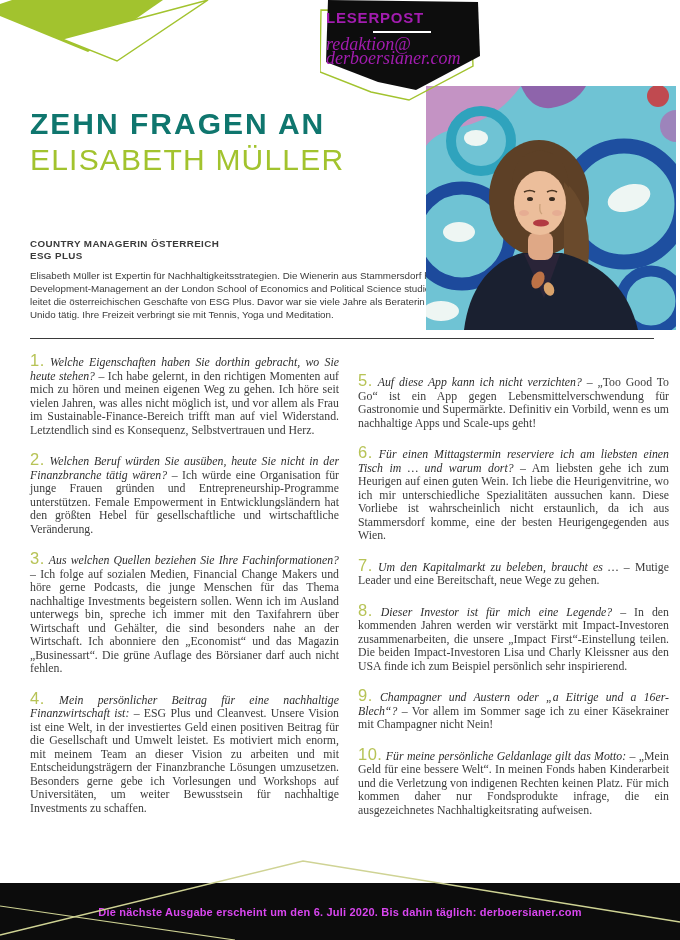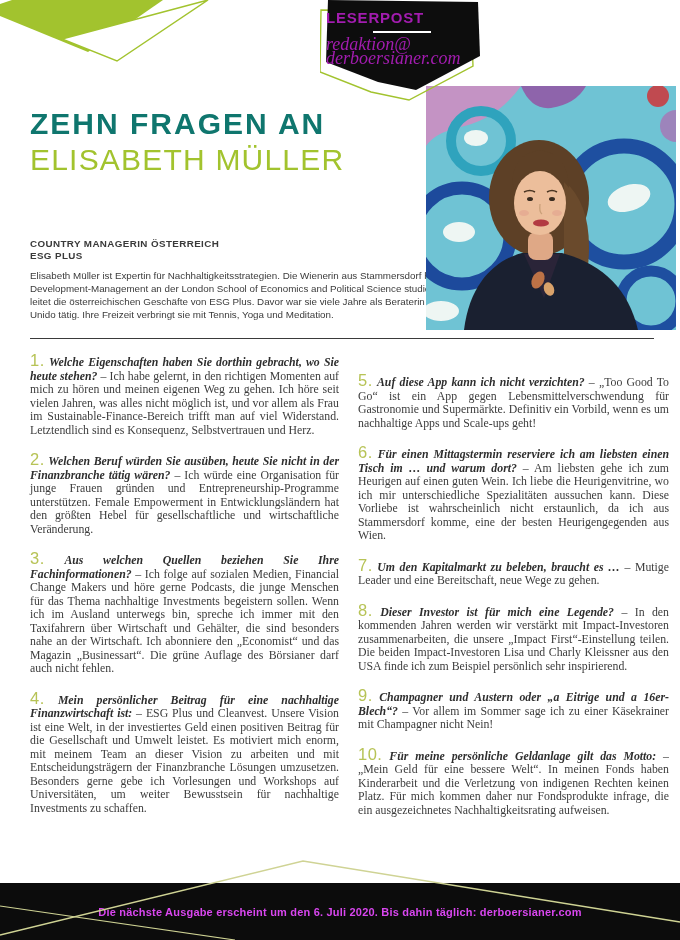--- a/index.html
+++ b/index.html
@@ -39,21 +39,21 @@
   .rule { position:absolute; left:30px; top:338px; width:624px; height:1px; background:#3a3a3a; }
   
   .col { position:absolute; top:352px; font-family:"Liberation Serif", serif; }
   .col-left  { left:30px;  width:309px; }
   .col-right { left:358px; width:311px;margin-top:20px; }
   .qa { font-size:11.8px; line-height:13.5px; text-align:justify; margin-bottom:14px; color:#3c3c3c; }
   .q-num {
     font-family:"Liberation Sans", sans-serif; font-size:16.5px; font-weight:400;
     color:#b7c356; line-height:1; letter-spacing:0.5px;
   }
-  .q-text { font-weight:700; font-style:italic; color:#2e2e2e; }
+  .q-text { font-weight:400; font-style:italic; color:#2e2e2e; }
   
   .footer {
     position:absolute; left:0; top:883px; width:680px; height:57px;
     background:#0c0c0c; z-index:3; display:flex; align-items:center; justify-content:center;
   }
   .footer-text { color:#d946ef; font-size:11px; font-weight:700; letter-spacing:0.2px; }
   .chevron-deco { position:absolute; left:0; top:850px; z-index:4; pointer-events:none; }
 </style>
 </head>
 <body>

